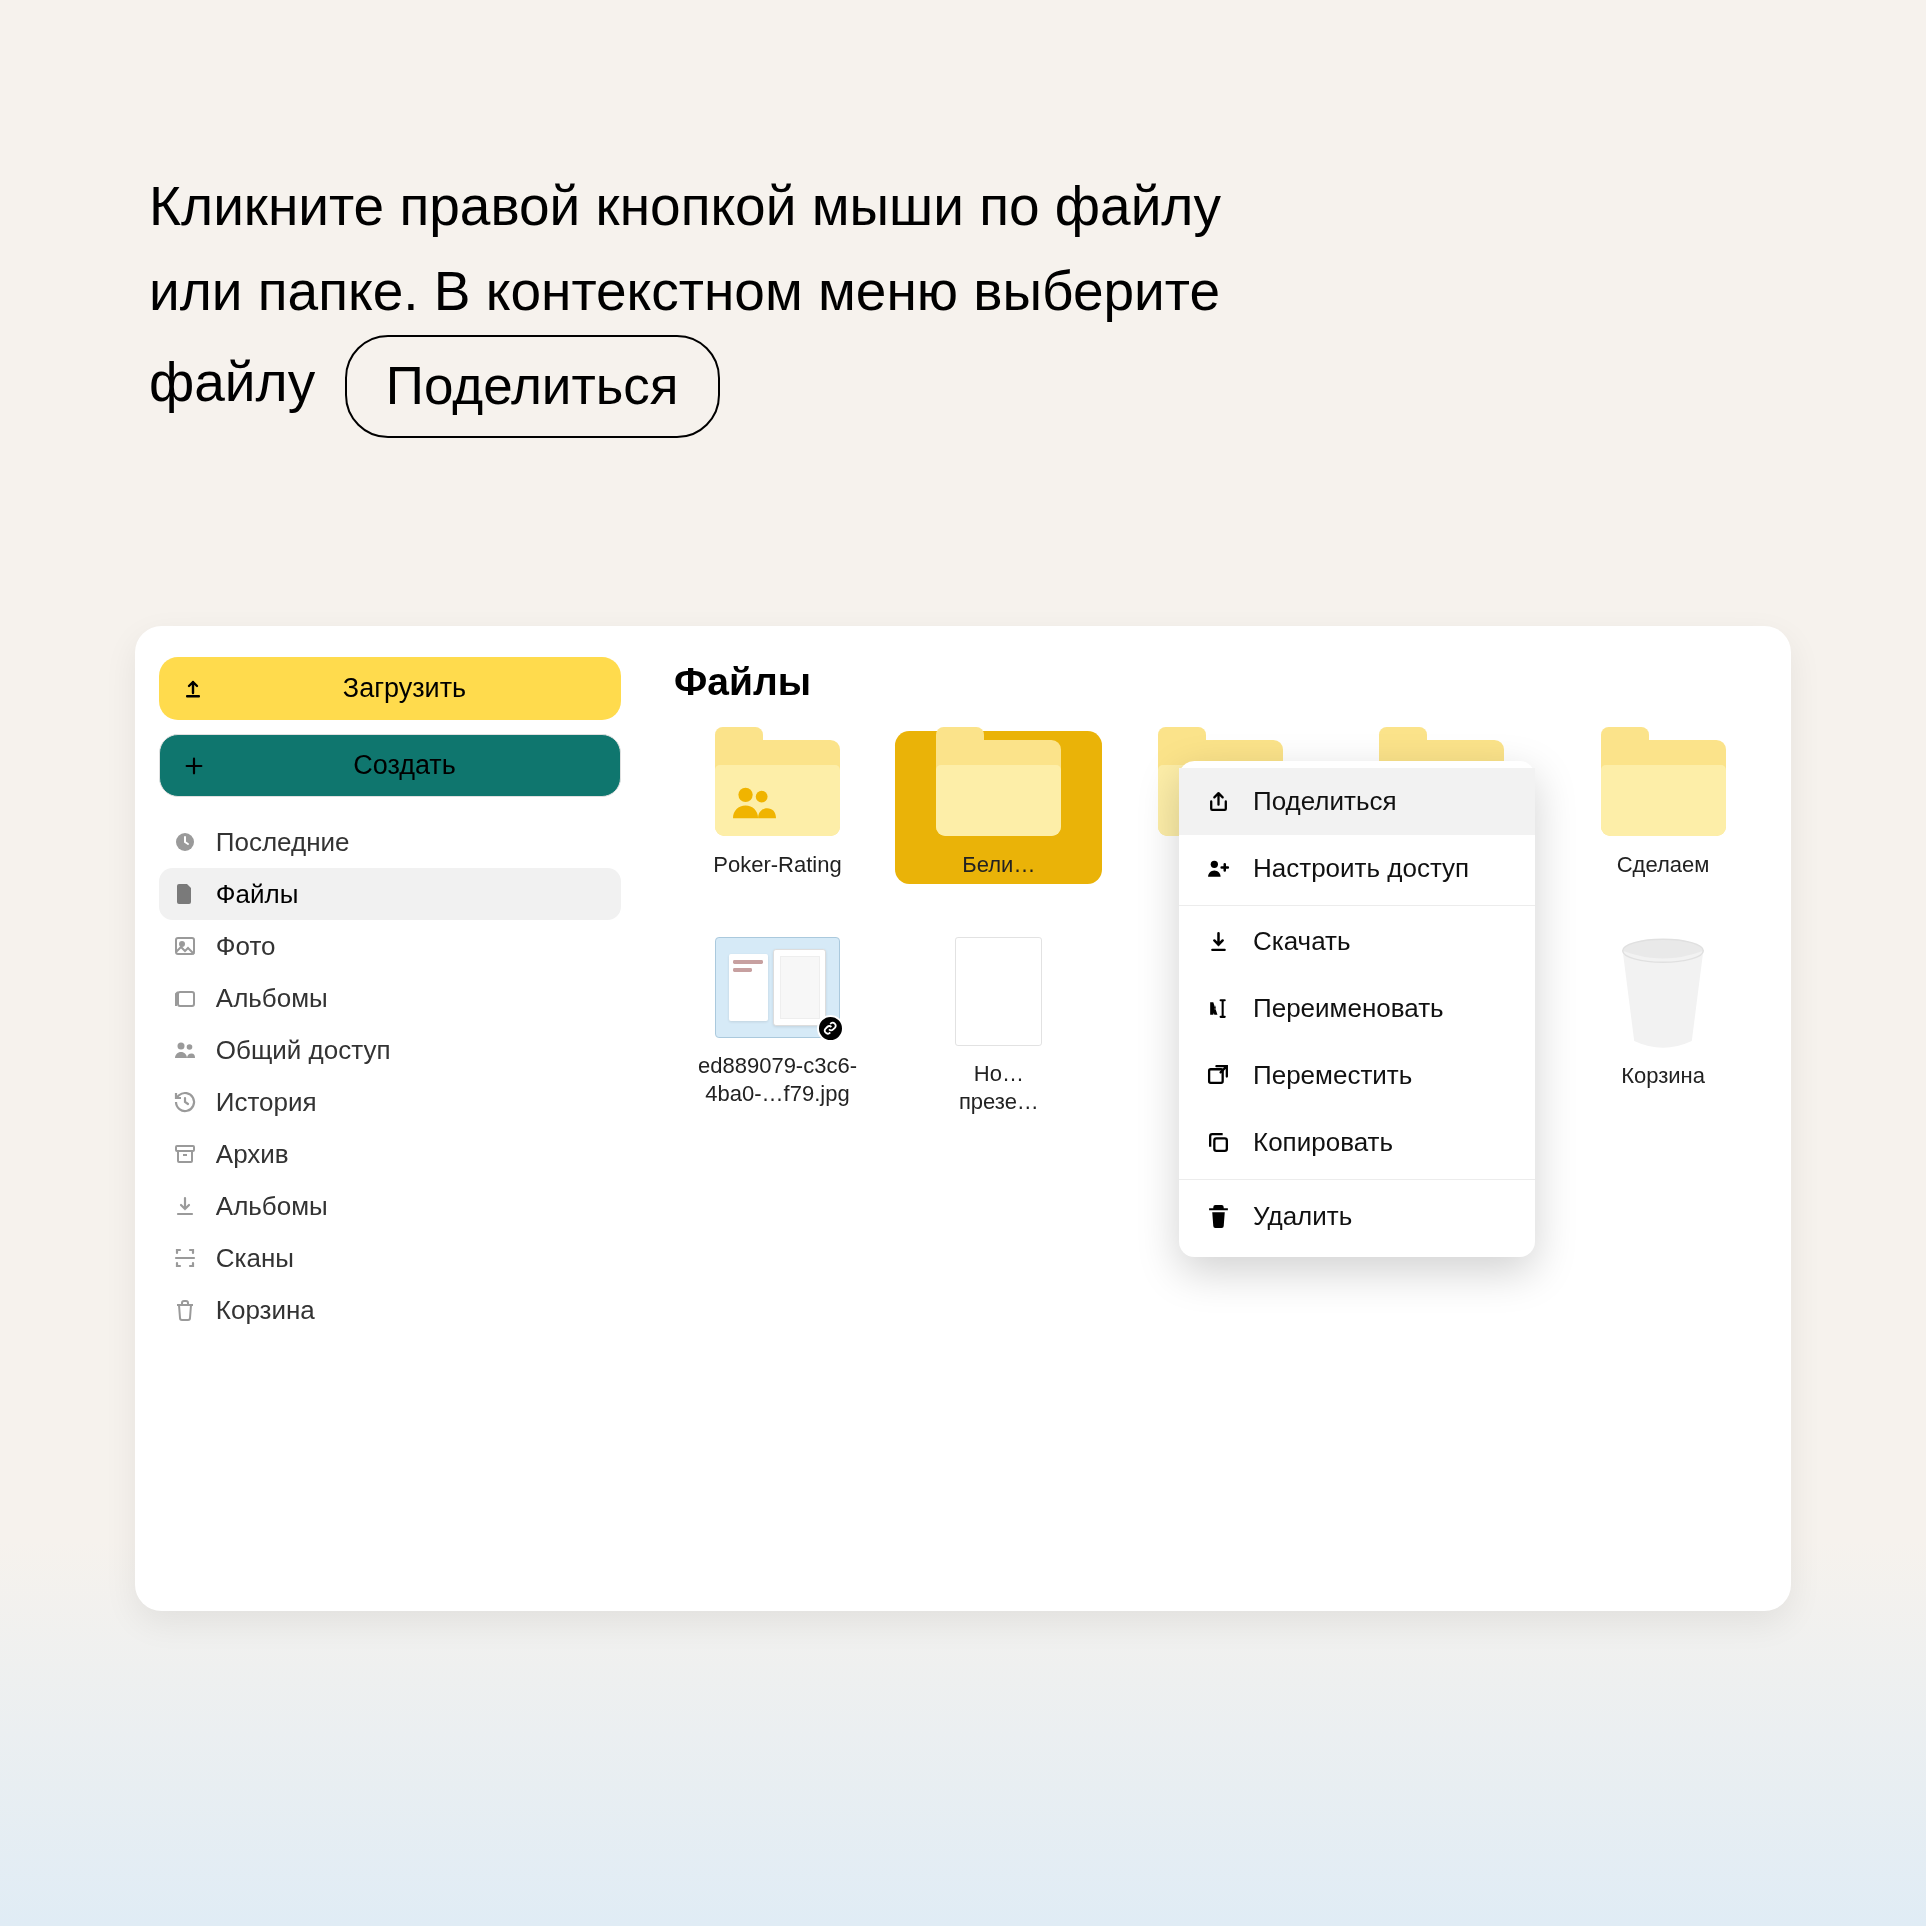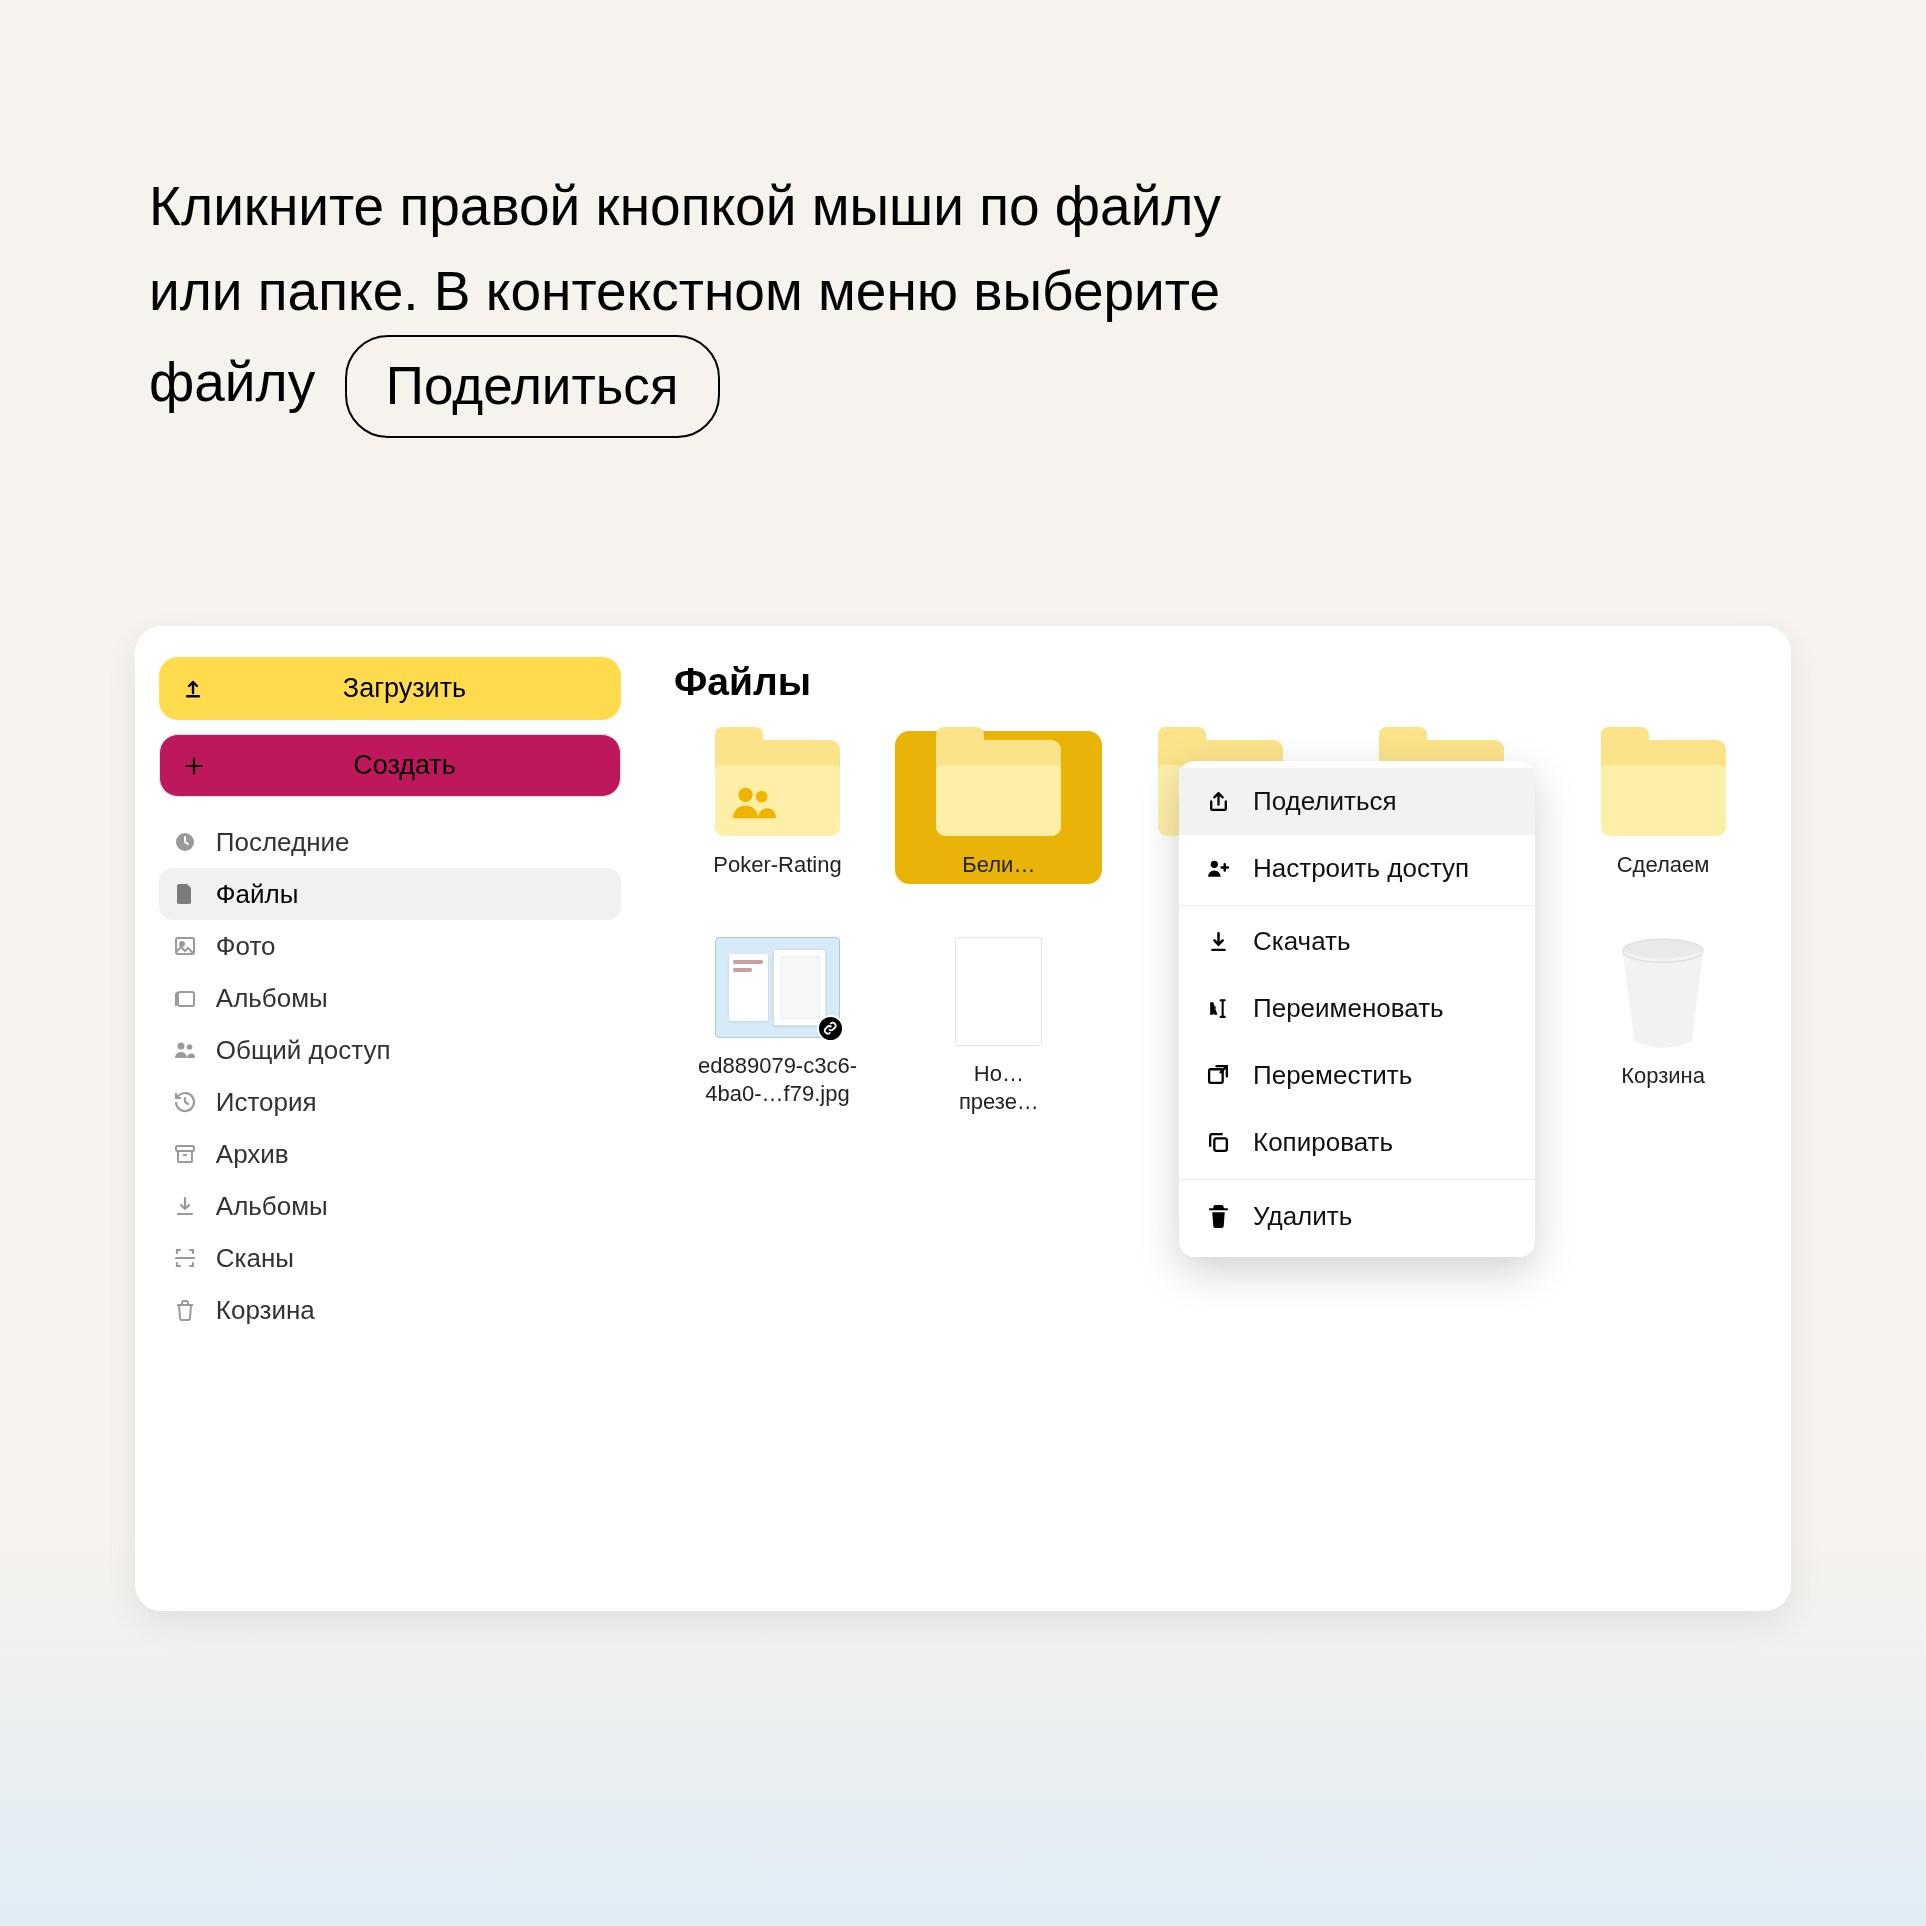--- a/index.html
+++ b/index.html
@@ -59,21 +59,21 @@
     align-items: center;
     height: 63px;
     border-radius: 19px;
     font-size: 27px;
     font-weight: 500;
     padding: 0 19px;
     margin-bottom: 14.4px;
     cursor: pointer;
   }
   .btn-primary { background: #ffdb4d; }
-  .btn-secondary { background: #be185d; border: 1.4px solid #e0e0e0; }
+  .btn-secondary { background: #0f766e; border: 1.4px solid #e0e0e0; }
   .btn .icon { width: 29px; display: flex; justify-content: center; }
   .btn .label { flex: 1; text-align: center; }
 
   .nav { margin-top: 19px; text-align: right; }
   .nav-item {
     display: flex;
     align-items: center;
     height: 52px;
     padding: 0 12.5px;
     border-radius: 13.5px;

